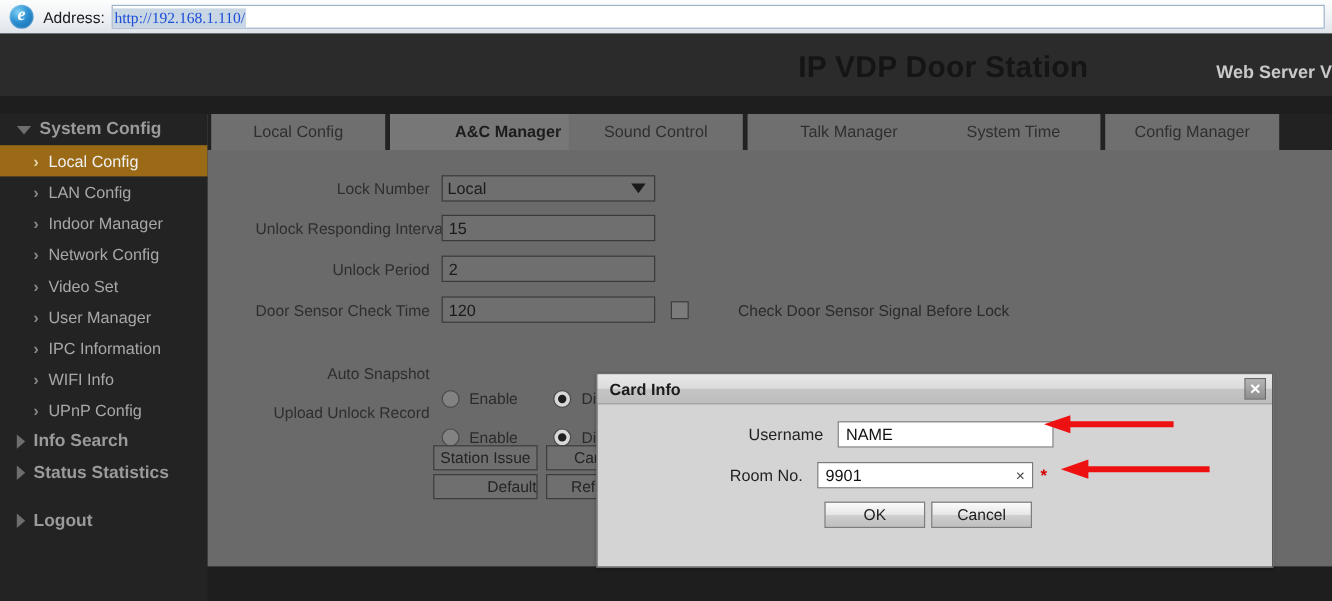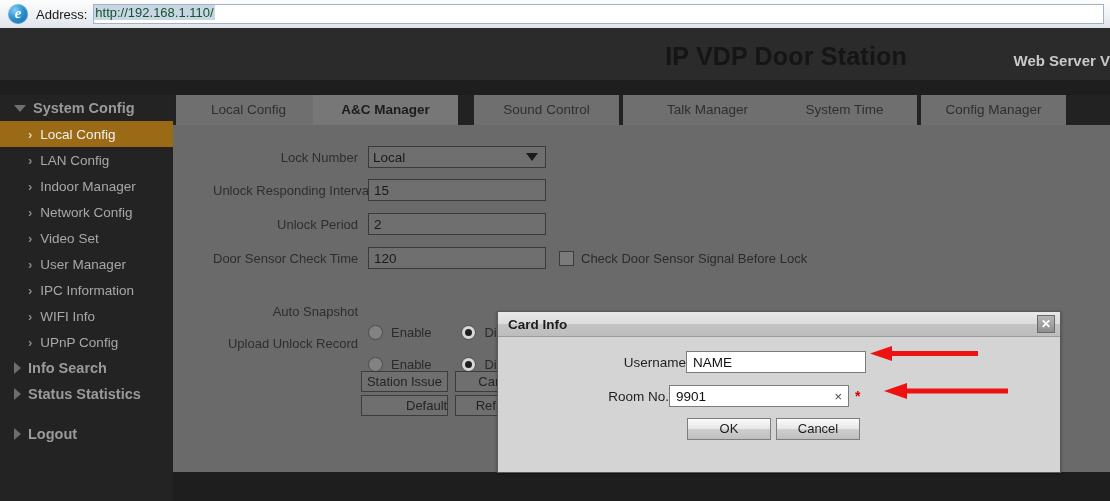--- a/index.html
+++ b/index.html
@@ -26,22 +26,22 @@
   }
   #ie-logo span{
     position:absolute;left:0;top:-2px;width:20px;height:22px;
     color:#fff;font-size:15px;font-style:italic;font-weight:bold;
     text-align:center;line-height:22px;font-family:"Liberation Serif",serif;
   }
   #address-label{color:#1a1a1a;font-size:13px;margin-right:6px;}
   #address-input{
     flex:1;height:18px;margin-right:6px;
     background:#fff;border:1px solid #9fb3c8;
-    display:flex;align-items:flex-start;
-    font-size:13px;color:#14532d;
+    display:flex;align-items:flex-end;
+    font-size:13px;color:#1d4ed8;font-family:Liberation Serif, serif;
   }
   #address-url{background:#c9d6e4;padding:0 1px;white-space:nowrap;}
   
   #page-header{
     position:absolute;left:0;top:28px;width:1110px;height:52px;
     background:#2b2b2b;
   }
   #brand-title{
     position:absolute;right:203px;top:14px;
     color:#151515;font-size:25px;font-weight:bold;
@@ -100,21 +100,21 @@
     width:178px;height:22px;background:#6f6f6f;border:1px solid #3a3a3a;
     color:#1a1a1a;font-size:13.5px;display:flex;align-items:center;
     padding:0 4px;box-sizing:border-box;justify-content:space-between;gap:29px;
   }
   .chevdown{font-size:12px;color:#1a1a1a;font-weight:bold;}
   .ftext{
     width:178px;height:22px;background:#6f6f6f;border:1px solid #3a3a3a;
     color:#1a1a1a;font-size:13.5px;display:flex;align-items:center;
     padding:0 5px;box-sizing:border-box;
   }
-  .cbwrap{display:flex;align-items:center;margin-left:13px;}
+  .cbwrap{display:flex;align-items:center;margin-left:13px;gap:34px;}
   .checkbox{
     width:13px;height:13px;background:#7b7b7b;border:1px solid #3c3c3c;
     margin-right:7px;flex:none;
   }
   .cbtext{color:#2b2b2b;font-size:13px;white-space:nowrap;}
   .radiowrap{display:flex;align-items:center;margin-right:0;margin-top:42px;}
   .radio{
     width:13px;height:13px;border-radius:50%;
     background:#828282;border:1px solid #4a4a4a;
     margin-right:8px;flex:none;position:relative;
@@ -151,21 +151,21 @@
   }
   #dialog-close{
     position:absolute;right:5px;top:3px;width:18px;height:18px;
     background:linear-gradient(to bottom,#b6b6b6,#8f8f8f);
     border:1px solid #6a6a6a;color:#fff;font-size:12px;font-weight:bold;
     text-align:center;line-height:17px;box-sizing:border-box;
   }
   .drow{position:absolute;display:flex;align-items:center;}
   .dlabel{
     width:90px;text-align:right;color:#1f1f1f;font-size:13.5px;
-    padding-right:0;white-space:nowrap;
+    padding-right:12px;white-space:nowrap;
   }
   .dinput{
     width:180px;height:22px;background:#fff;border:1px solid #7b7b7b;
     color:#111;font-size:13.5px;display:flex;align-items:center;
     padding:0 6px;box-sizing:border-box;justify-content:space-between;
   }
   .clearx{color:#444;font-size:13px;}
   .req-star{color:#d40000;font-size:14px;margin-left:6px;font-weight:bold;}
   .dbtn{
     position:absolute;width:84px;height:22px;line-height:20px;text-align:center;
@@ -249,21 +249,21 @@
   <div class="side-group">
     <span class="tri tri-right"></span>
     <span>Logout</span>
   </div>
 </div>
 
 <div id="content">
 
   <div id="tabstrip">
     <div class="tab" style="left:3px;width:145px;">Local Config</div>
-    <div class="tab active" style="left:140px;width:145px;">A&amp;C Manager</div>
+    <div class="tab active" style="left:152px;width:145px;padding-left:26px;">A&amp;C Manager</div>
     <div class="tab" style="left:301px;width:145px;">Sound Control</div>
     <div class="tab" style="left:450px;width:169px;">Talk Manager</div>
     <div class="tab" style="left:599px;width:145px;">System Time</div>
     <div class="tab" style="left:748px;width:145px;">Config Manager</div>
   </div>
 
   <div class="frow" style="left:40px;top:51px;">
     <div class="flabel">Lock Number</div>
     <div class="fselect">
       <span>Local</span>

